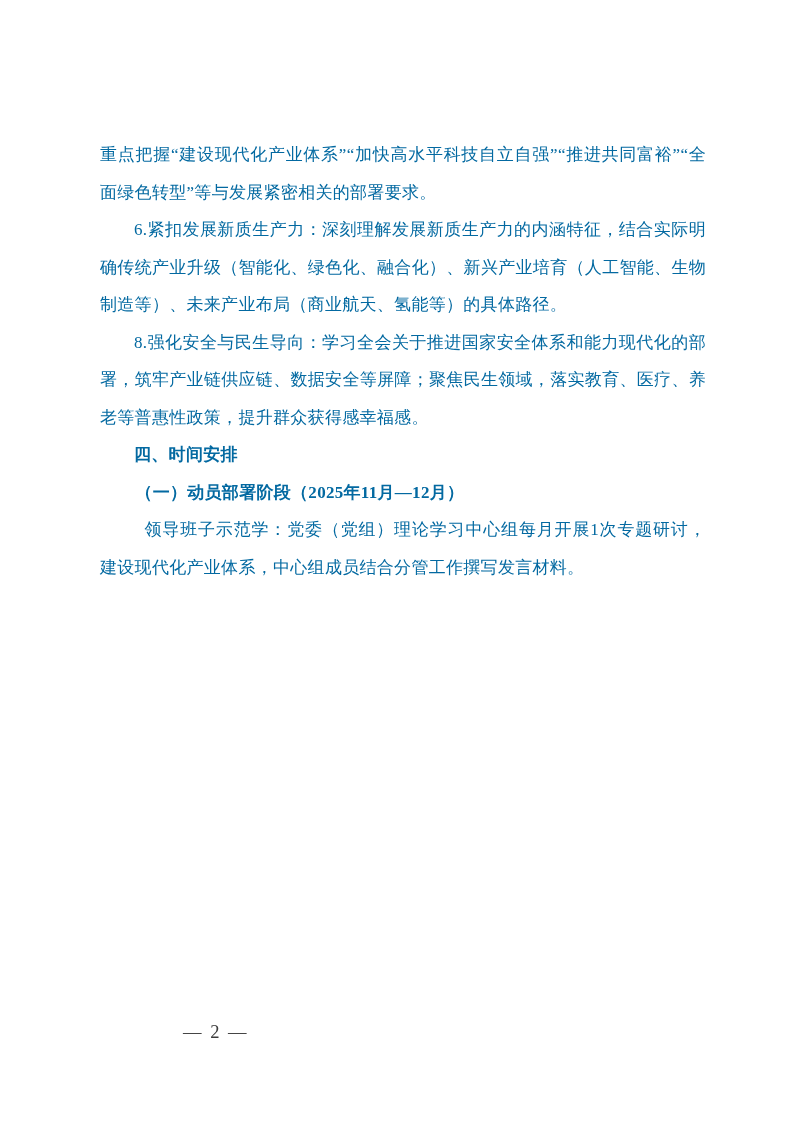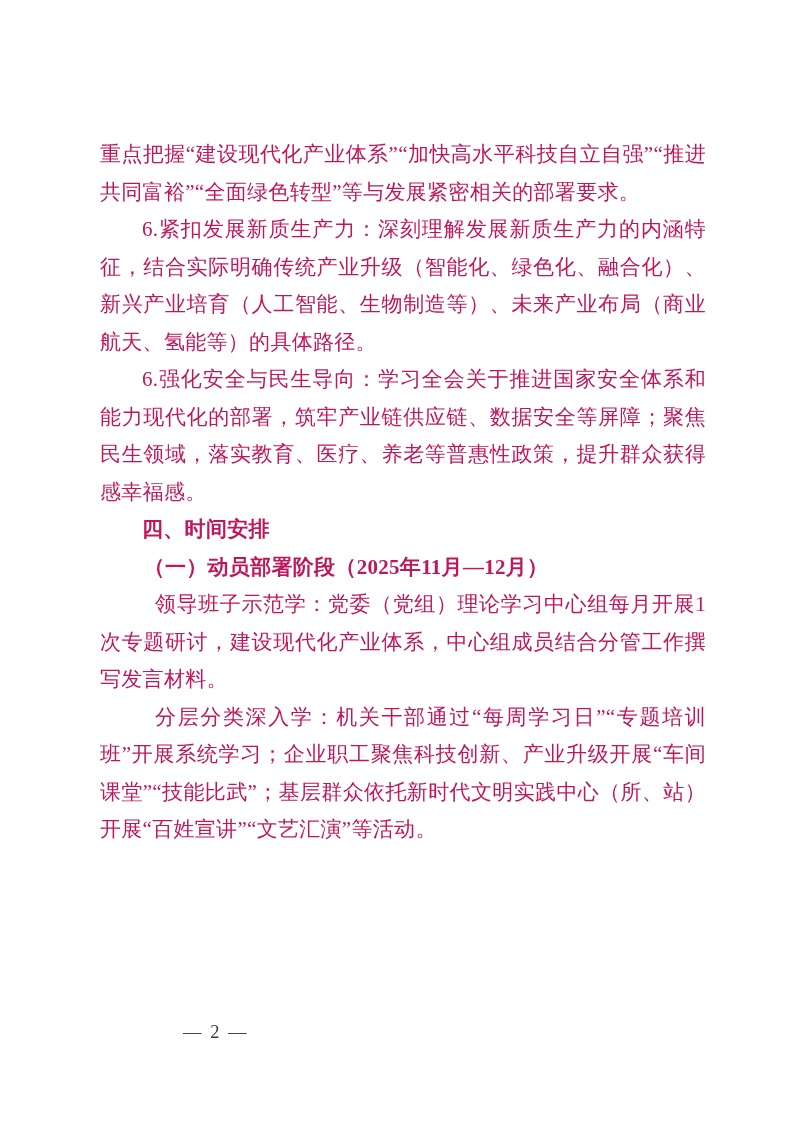--- a/index.html
+++ b/index.html
@@ -12,26 +12,26 @@
     font-family: "Liberation Serif", serif;
     color: #141414;
   }
   .doc {
     position: absolute;
     left: 100px;
     top: 136px;
     width: 606px;
   }
   .doc p {
-    font-size: 21px;
+    font-size: 17px;
     line-height: 37.5px;
     text-align: justify;
     letter-spacing: 0.3px;
     font-family: "Liberation Serif", serif;
-    color: #be185d;
+    color: #0369a1;
   }
   .ind2   { text-indent: 2em; }
   .ind27  { text-indent: 2.62em; }
   .head {
     font-family: "Liberation Sans", sans-serif;
     font-weight: 700;
     text-indent: 2em;
     letter-spacing: 1px;
   }
   .sub {
@@ -53,28 +53,27 @@
 </head>
 <body>
 
 <div class="page">
 
   <div class="doc">
     <p>重点把握“建设现代化产业体系”“加快高水平科技自立自强”“推进共同富裕”“全面绿色转型”等与发展紧密相关的部署要求。</p>
 
     <p class="ind2">6.紧扣发展新质生产力：深刻理解发展新质生产力的内涵特征，结合实际明确传统产业升级（智能化、绿色化、融合化）、新兴产业培育（人工智能、生物制造等）、未来产业布局（商业航天、氢能等）的具体路径。</p>
 
-    <p class="ind2">6.强化安全与民生导向：学习全会关于推进国家安全体系和能力现代化的部署，筑牢产业链供应链、数据安全等屏障；聚焦民生领域，落实教育、医疗、养老等普惠性政策，提升群众获得感幸福感。</p>
+    <p class="ind2">8.强化安全与民生导向：学习全会关于推进国家安全体系和能力现代化的部署，筑牢产业链供应链、数据安全等屏障；聚焦民生领域，落实教育、医疗、养老等普惠性政策，提升群众获得感幸福感。</p>
 
     <p class="head">四、时间安排</p>
 
     <p class="sub">（一）动员部署阶段（2025年11月—12月）</p>
 
 
 
     <p class="ind27">领导班子示范学：党委（党组）理论学习中心组每月开展1次专题研讨，建设现代化产业体系，中心组成员结合分管工作撰写发言材料。</p>
 
-    <p class="ind27">分层分类深入学：机关干部通过“每周学习日”“专题培训班”开展系统学习；企业职工聚焦科技创新、产业升级开展“车间课堂”“技能比武”；基层群众依托新时代文明实践中心（所、站）开展“百姓宣讲”“文艺汇演”等活动。</p>
   </div>
 
   <div class="footer">— 2 —</div>
 
 </div>
 
 </body></html>

